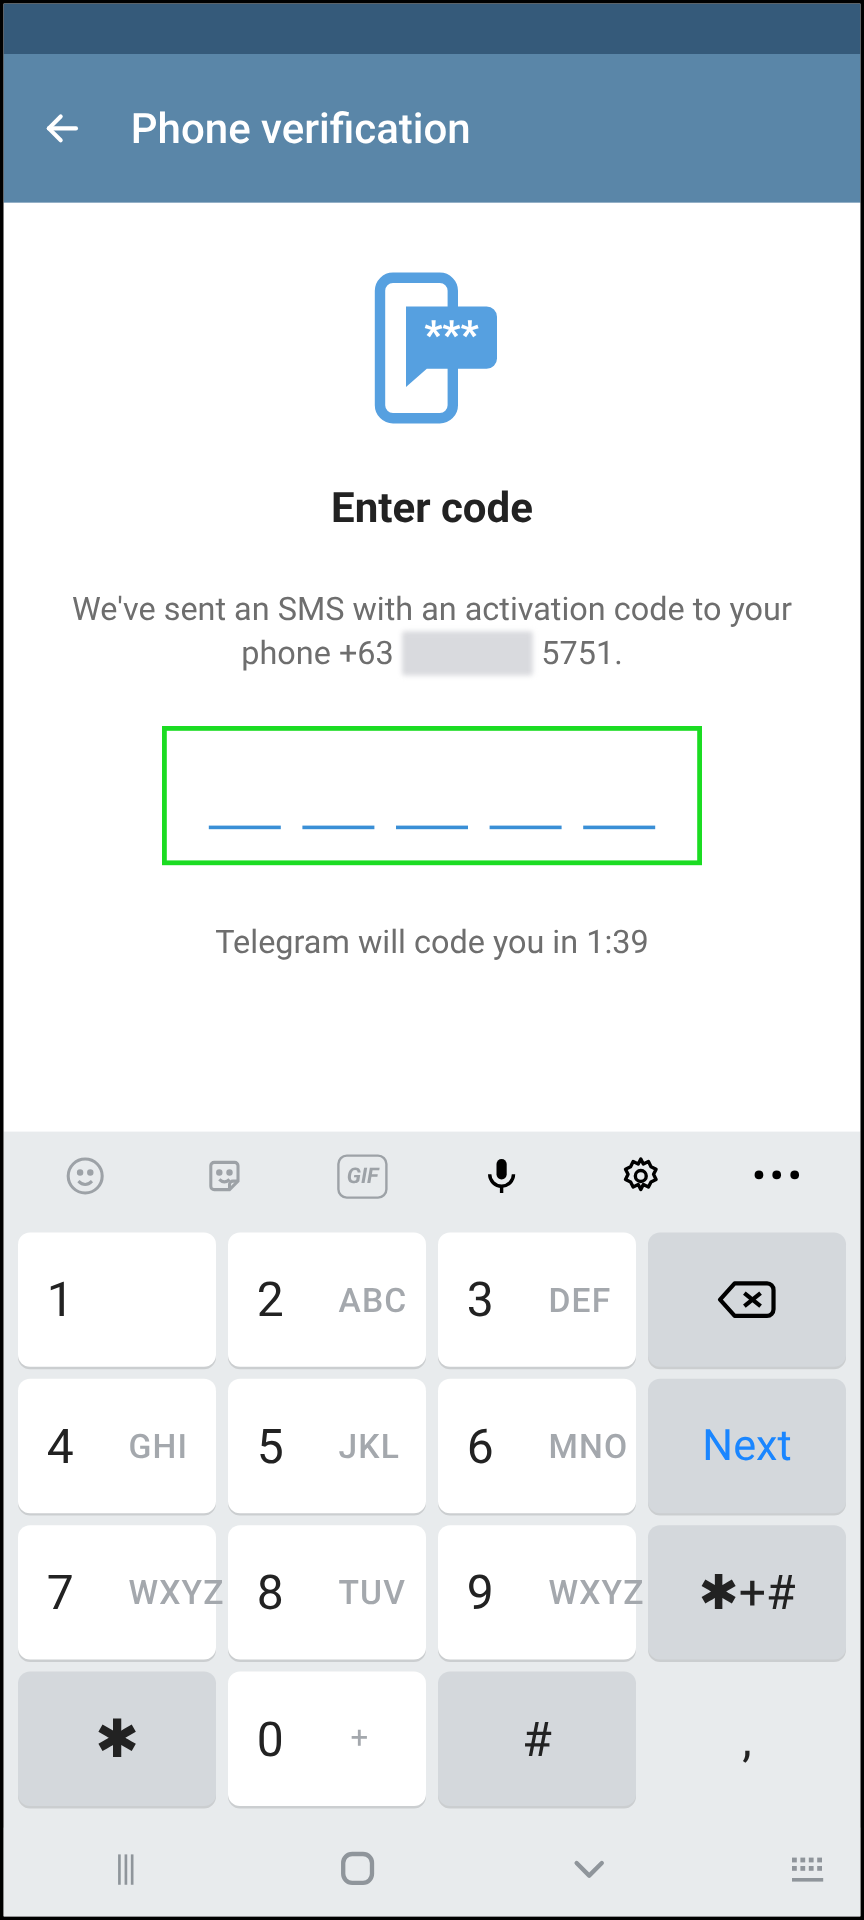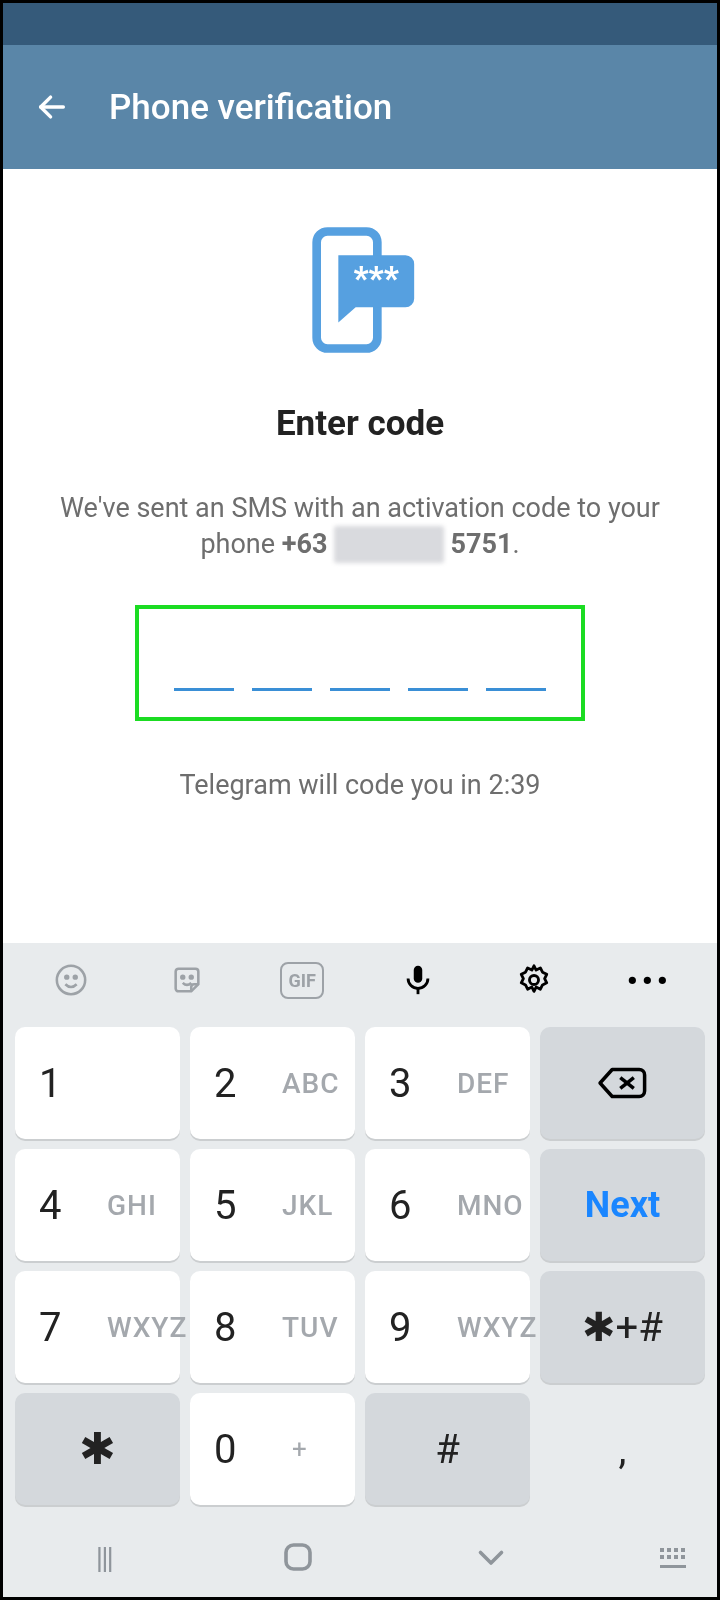--- a/index.html
+++ b/index.html
@@ -62,21 +62,21 @@
     color: #222;
   }
   .content-desc {
     margin-top: 46px;
     font-size: 27px;
     color: #6e6e6e;
     text-align: center;
     max-width: 620px;
     line-height: 1.35;
   }
-  .content-desc b { color: #6e6e6e; font-weight: 700; }
+  .content-desc b { color: #6e6e6e; font-weight: 400; }
   .blurred {
     display: inline-block;
     background: #d9dade;
     color: #d9dade;
     filter: blur(2px);
     padding: 0 4px;
     border-radius: 2px;
   }
   .code-box {
     margin-top: 42px;
@@ -125,20 +125,21 @@
   .kbd-toolbar .mic { color: #000; }
   .kbd-toolbar .gear { color: #000; }
   .kbd-toolbar .dots { font-size: 30px; font-weight: 800; letter-spacing: 4px; color:#000;}
   .gif-chip {
     border: 2.5px solid #9da2a7;
     border-radius: 8px;
     padding: 6px 6px;
     font-size: 18px;
     font-weight: 700;
     color: #9da2a7;
+    font-style: italic;
   }
 
   .kbd-grid {
     display: grid;
     grid-template-columns: repeat(4, 1fr);
     grid-auto-rows: 112px;
     gap: 10px;
     padding: 10px 12px 18px 12px;
   }
   .key {
@@ -156,21 +157,21 @@
     position: absolute;
     left: 92px;
     font-size: 28px;
     color: #a4a8ad;
     font-weight: 500;
     letter-spacing: 1px;
   }
   .key.side { background: #d4d8dc; justify-content: center; padding-left: 0;}
   .key.side.ghost { background: transparent; box-shadow: none; }
   .key.center { justify-content: center; padding-left: 0; }
-  .key.next { color: #1a86ff; font-size: 36px; font-weight: 700; justify-content:center; padding-left:0;}
+  .key.next { color: #1a86ff; font-size: 36px; font-weight: 400; justify-content:center; padding-left:0;}
   .key.star { font-size: 44px; }
   .key svg { width: 54px; height: 40px; }
   .key .plus-sub { position:absolute; left: 102px; color:#a4a8ad; font-size:26px;}
 
   .nav-bar {
     height: 74px;
     background: #e8ebed;
     display: flex;
     align-items: center;
     justify-content: space-around;
@@ -229,21 +230,21 @@
 
   <div class="code-box">
     <div class="code-slot"></div>
     <div class="code-slot"></div>
     <div class="code-slot"></div>
     <div class="code-slot"></div>
     <div class="code-slot"></div>
   </div>
 
   <div class="timer-text">
-    <span>Telegram will code you in </span><span>2:39</span>
+    <span>Telegram will code you in </span><span>1:39</span>
   </div>
 </div>
 
 <div class="kbd">
   <div class="kbd-toolbar">
     <div class="tool">
       <svg viewBox="0 0 24 24" fill="none" stroke="#9da2a7" stroke-width="1.8">
         <circle cx="12" cy="12" r="10"></circle>
           <circle cx="9" cy="10" r="1" fill="#9da2a7"></circle>
           <circle cx="15" cy="10" r="1" fill="#9da2a7"></circle>

